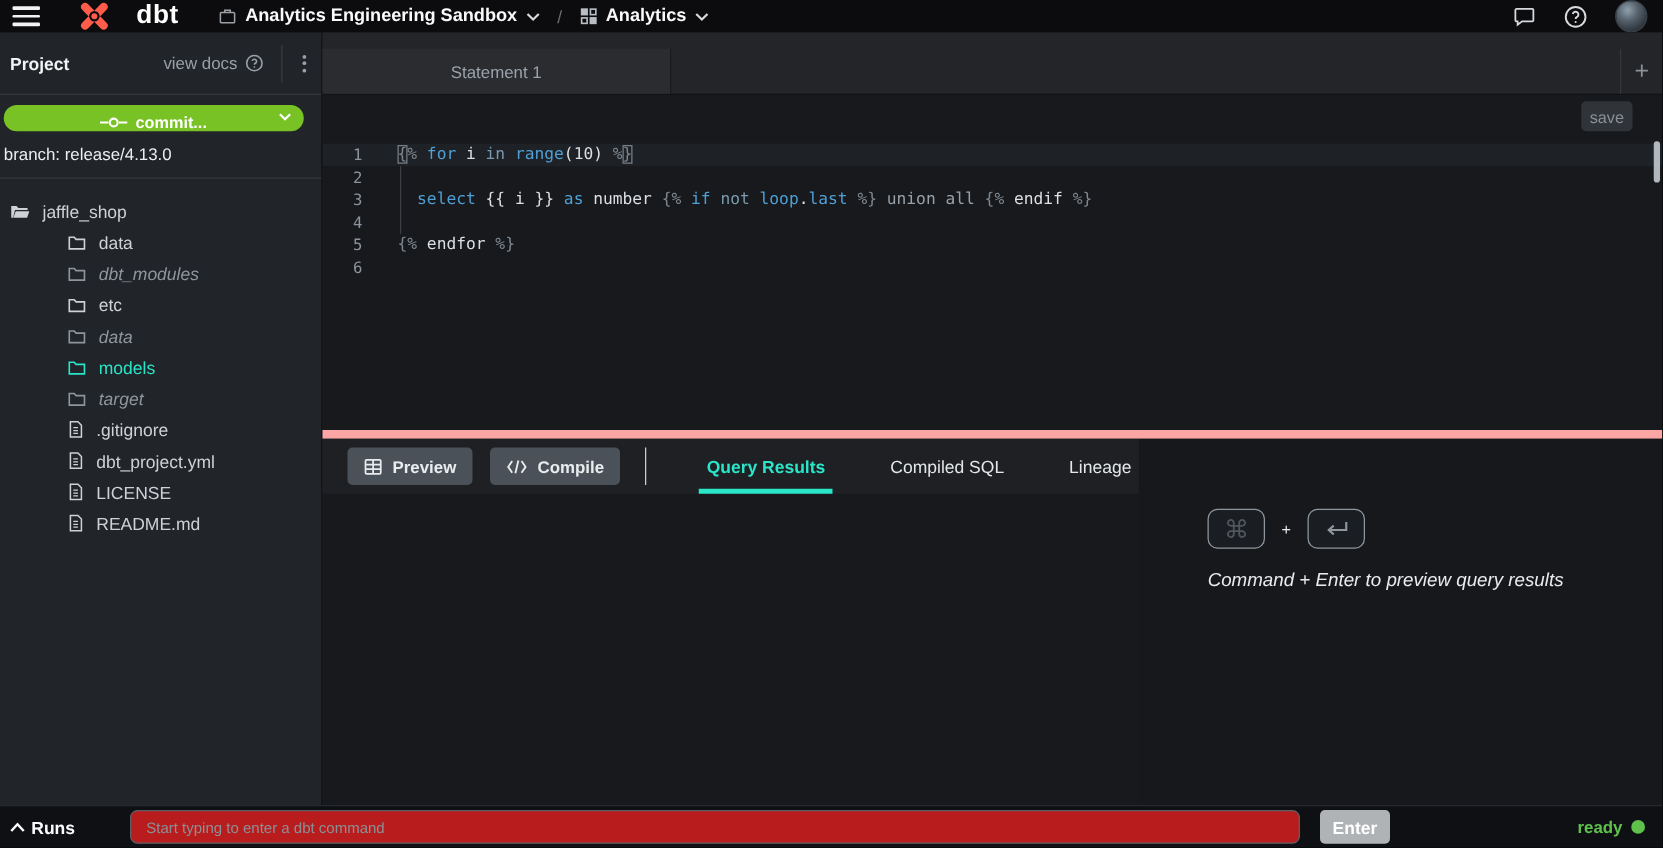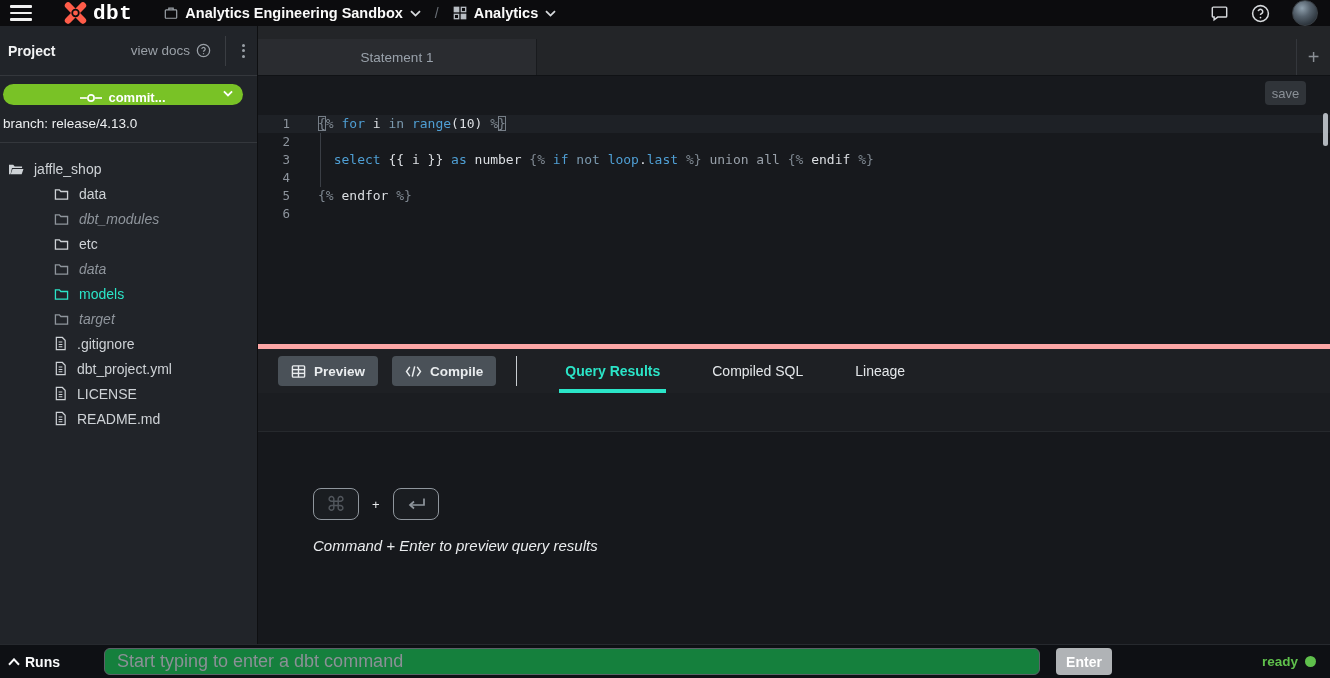--- a/index.html
+++ b/index.html
@@ -9,21 +9,21 @@
     font-family:"Liberation Sans", sans-serif;
     background:#17191d; color:#dcdfe3;
   }
   
   .topbar {
     height:26px; background:#0c0c0e; display:flex; align-items:center;
     padding:0 12px 0 10px; gap:0;
   }
   .hamburger { width:22px; display:flex; flex-direction:column; gap:4px; cursor:pointer; }
   .hamburger span { display:block; height:2.5px; background:#f2f2f2; border-radius:1px; }
-  .logo-wrap { display:flex; align-items:center; margin-left:30px; gap:4px;font-family:Liberation Mono, monospace; }
+  .logo-wrap { display:flex; margin-left:30px; gap:20px; }
   .logo-text { font-size:21px; font-weight:bold; color:#fff; letter-spacing:0.5px; }
   .tb-crumb { display:flex; align-items:center; gap:7px; margin-left:32px; }
   .tb-crumb .name { font-size:14.5px; font-weight:bold; color:#fafafa; }
   .tb-sep { color:#6a6f76; font-size:14px; margin:0 14px; }
   .tb-right { margin-left:auto; display:flex; align-items:center; gap:22px; }
   .avatar {
     width:26px; height:26px; border-radius:50%;
     background:radial-gradient(circle at 38% 30%, #8fa0ad 0%, #55616c 38%, #232a31 85%);
     border:1px solid #3a4046;
   }
@@ -88,21 +88,21 @@
   .tok.kw2 { color:#7b99ae; }
   .tok.plain { color:#dcdfe3; }
   .tok.jinja { color:#7e8790; }
   .tok.muted { color:#98a0a9; }
   .tok.box { outline:1px solid #767e87; outline-offset:-1px; }
   .active-line-bg { position:absolute; left:0; right:0; top:5px; height:18px; background:#1e2126; }
   .gutter, .code-col { position:relative; z-index:1; }
   .indent-guide { position:absolute; left:16px; top:23px; width:1px; height:54px; background:#3a3e45; }
   .editor-scrollbar { position:absolute; right:2px; top:3px; width:5px; height:33px; background:#b2b7bd; border-radius:3px; z-index:2; }
   
-  .results { height:300px; display:flex; flex-direction:column; border-top:5px solid #fca5a5;margin-top:48px; }
+  .results { height:300px; display:flex; flex-direction:row; border-top:7px solid #fca5a5;margin-top:48px; }
   .results-toolbar { height:44px; background:#1e2024; display:flex; align-items:center; padding-left:20px; position:relative; }
   .action-btn {
     height:30px; border:none; border-radius:4px; background:#4a5158; color:#e9ecee;
     font-size:13.5px; font-weight:bold; display:flex; align-items:center; gap:8px;
     padding:0 13px; cursor:pointer; font-family:"Liberation Sans", sans-serif;
   }
   .action-btn + .action-btn { margin-left:14px; }
   .rt-divider { width:1px; height:30px; background:#c9cdd1; margin:0 0 0 20px; }
   .rtabs { display:flex; align-items:flex-end; height:100%; margin-left:42px; gap:40px; }
   .rtab { height:100%; display:flex; align-items:center; position:relative; font-size:14px; color:#e4e7ea; cursor:pointer; padding:0 6px; }
@@ -119,22 +119,22 @@
   .kc-plus { margin:0 13px; color:#e8eaec; font-size:13px; }
   .empty-hint { margin-top:17px; font-style:italic; font-size:15px; color:#e9ebed; }
   
   .commandbar {
     height:34px; background:#0e1014; border-top:1px solid #26292e;
     display:flex; align-items:center; padding:0 14px 0 8px;
   }
   .runs { display:flex; align-items:center; gap:5px; width:96px; cursor:pointer; }
   .runs .runs-label { font-size:14px; font-weight:bold; color:#fafbfc; }
   .cmd-input {
-    width:936px; height:27px; background:#15803d; border:1px solid #5c6168; border-radius:6px;
-    color:#e6e8ea; font-size:18px; padding:0 12px; font-family:"Liberation Sans", sans-serif;
+    width:936px; height:27px; background:#b91c1c; border:1px solid #5c6168; border-radius:6px;
+    color:#e6e8ea; font-size:12px; padding:0 12px; font-family:"Liberation Sans", sans-serif;
     outline:none;
   }
   .cmd-input::placeholder { color:#8b9096; }
   .enter-btn {
     margin-left:16px; width:56px; height:27px; border:none; border-radius:4px;
     background:#b0b3b6; color:#ffffff; font-size:14px; font-weight:bold; cursor:pointer;
     font-family:"Liberation Sans", sans-serif;
   }
   .status { margin-left:auto; display:flex; align-items:center; gap:7px; }
   .status-label { font-size:13.5px; font-weight:bold; }

